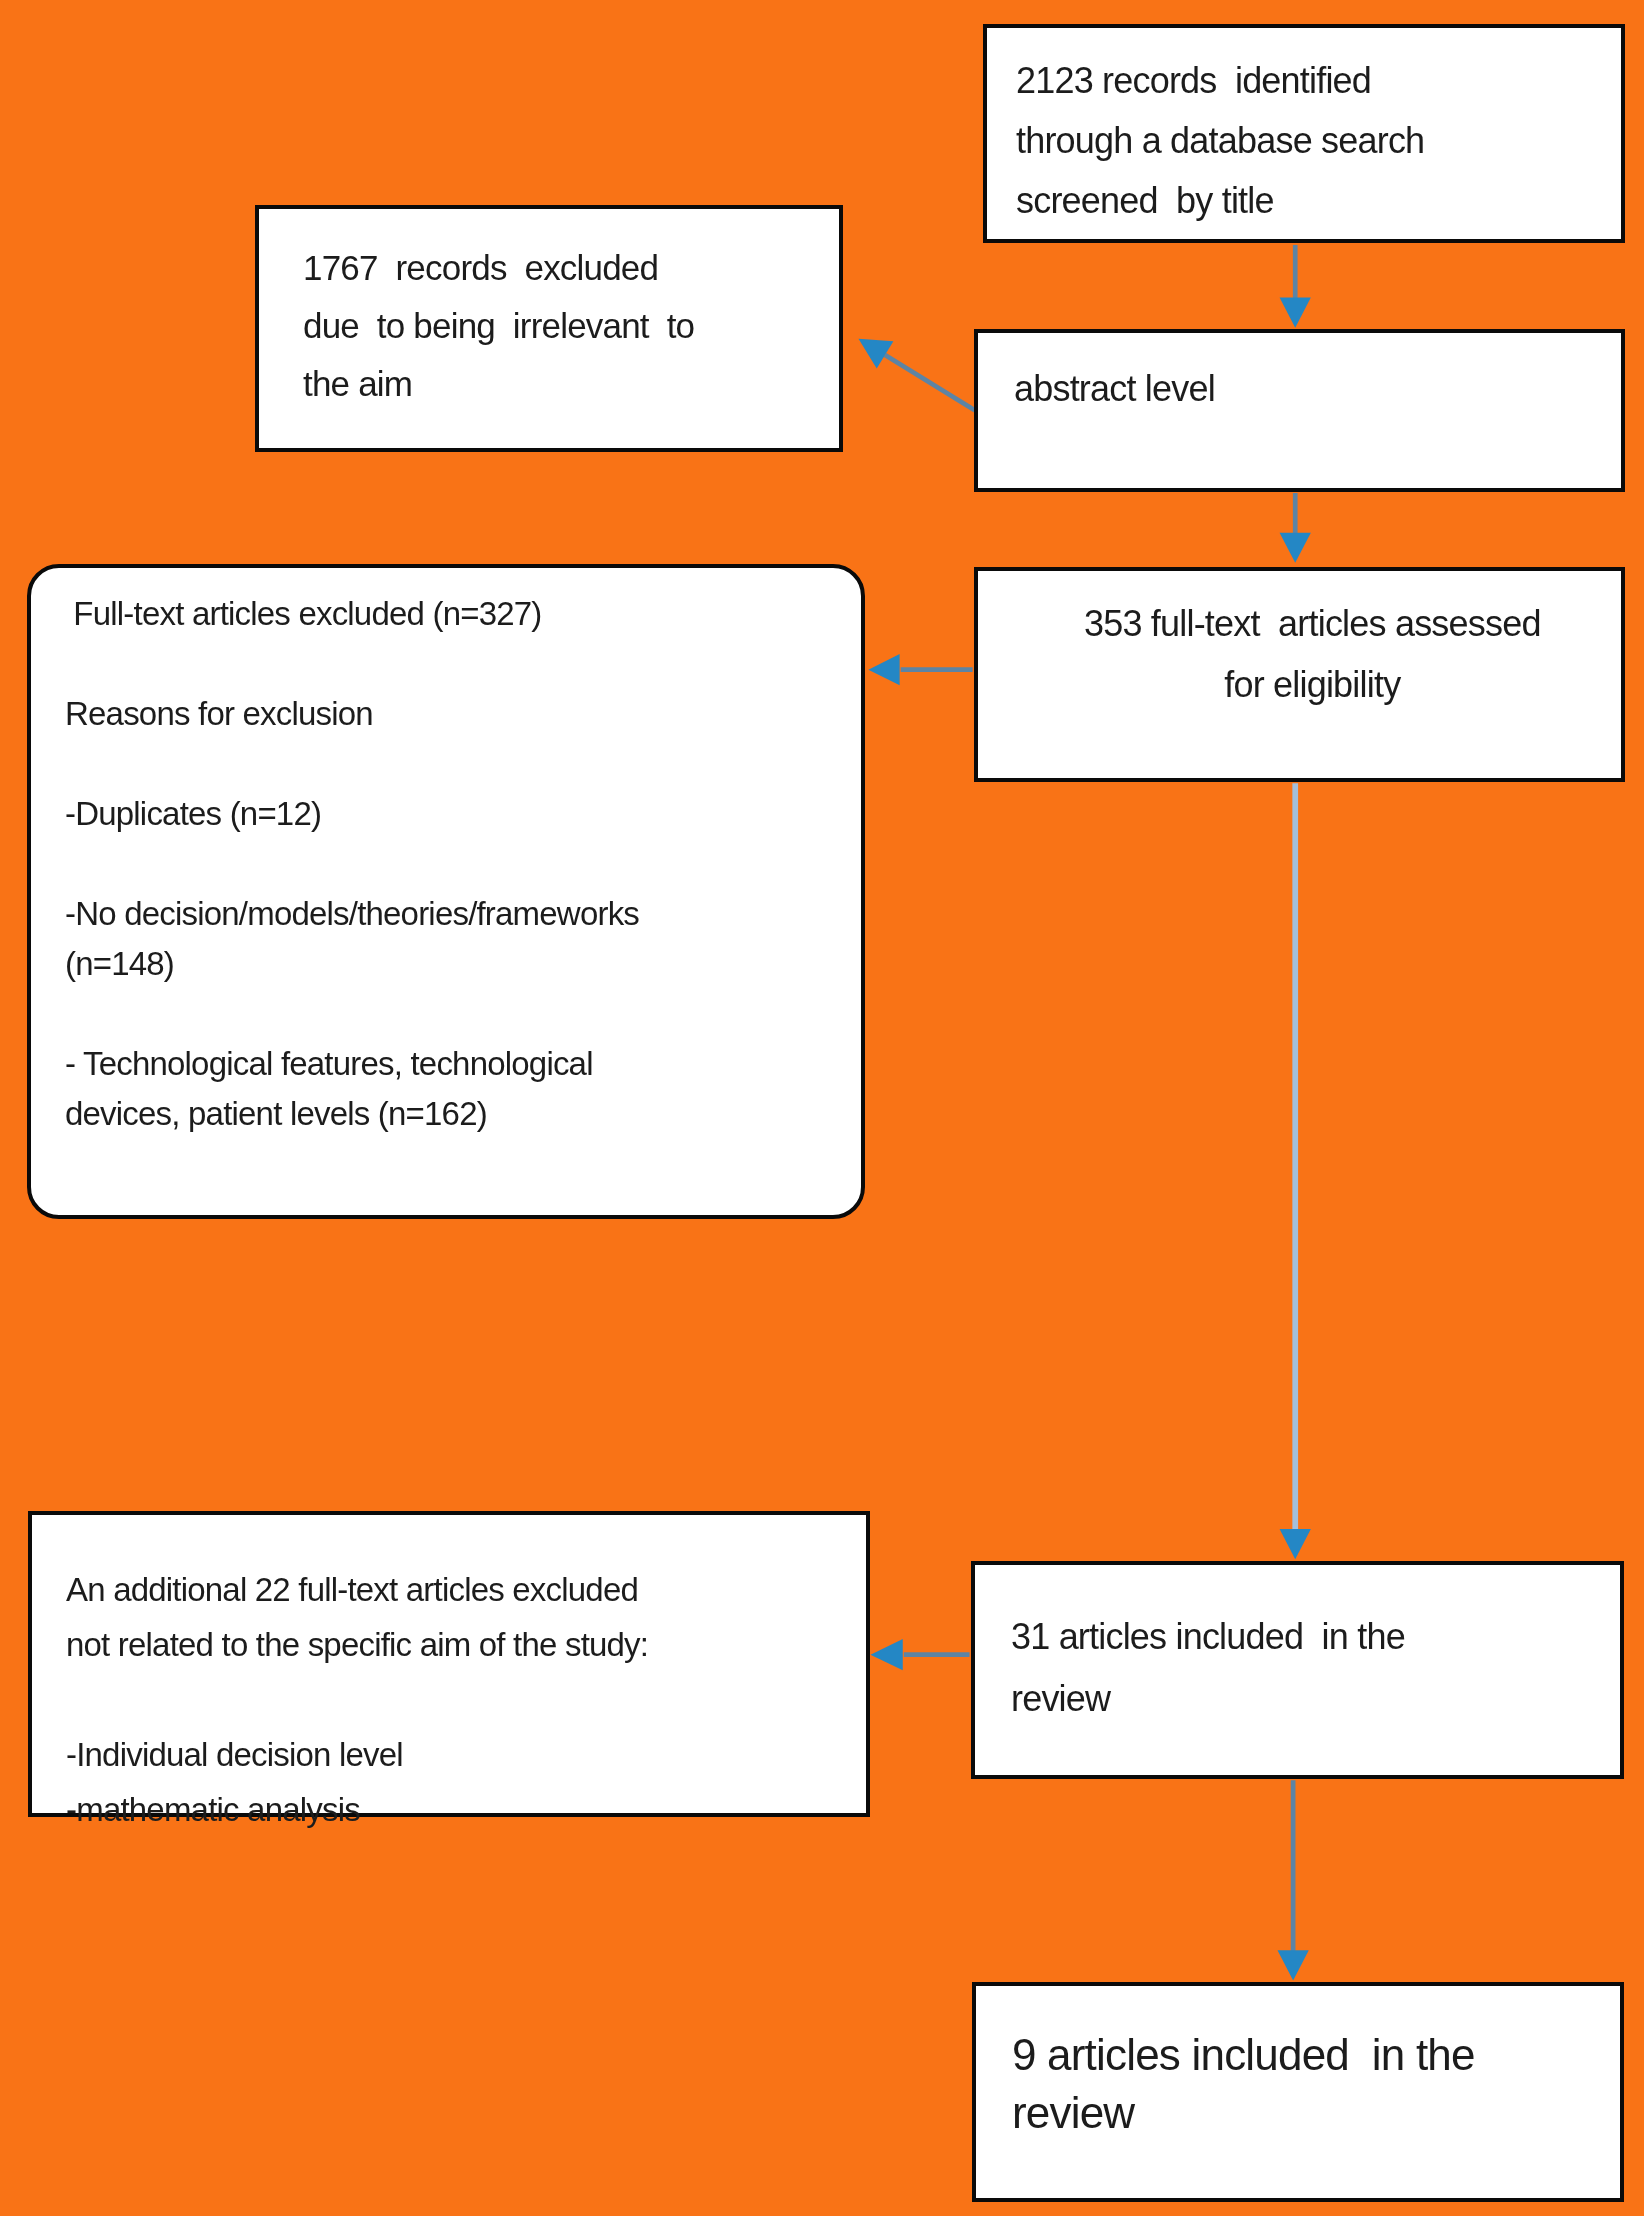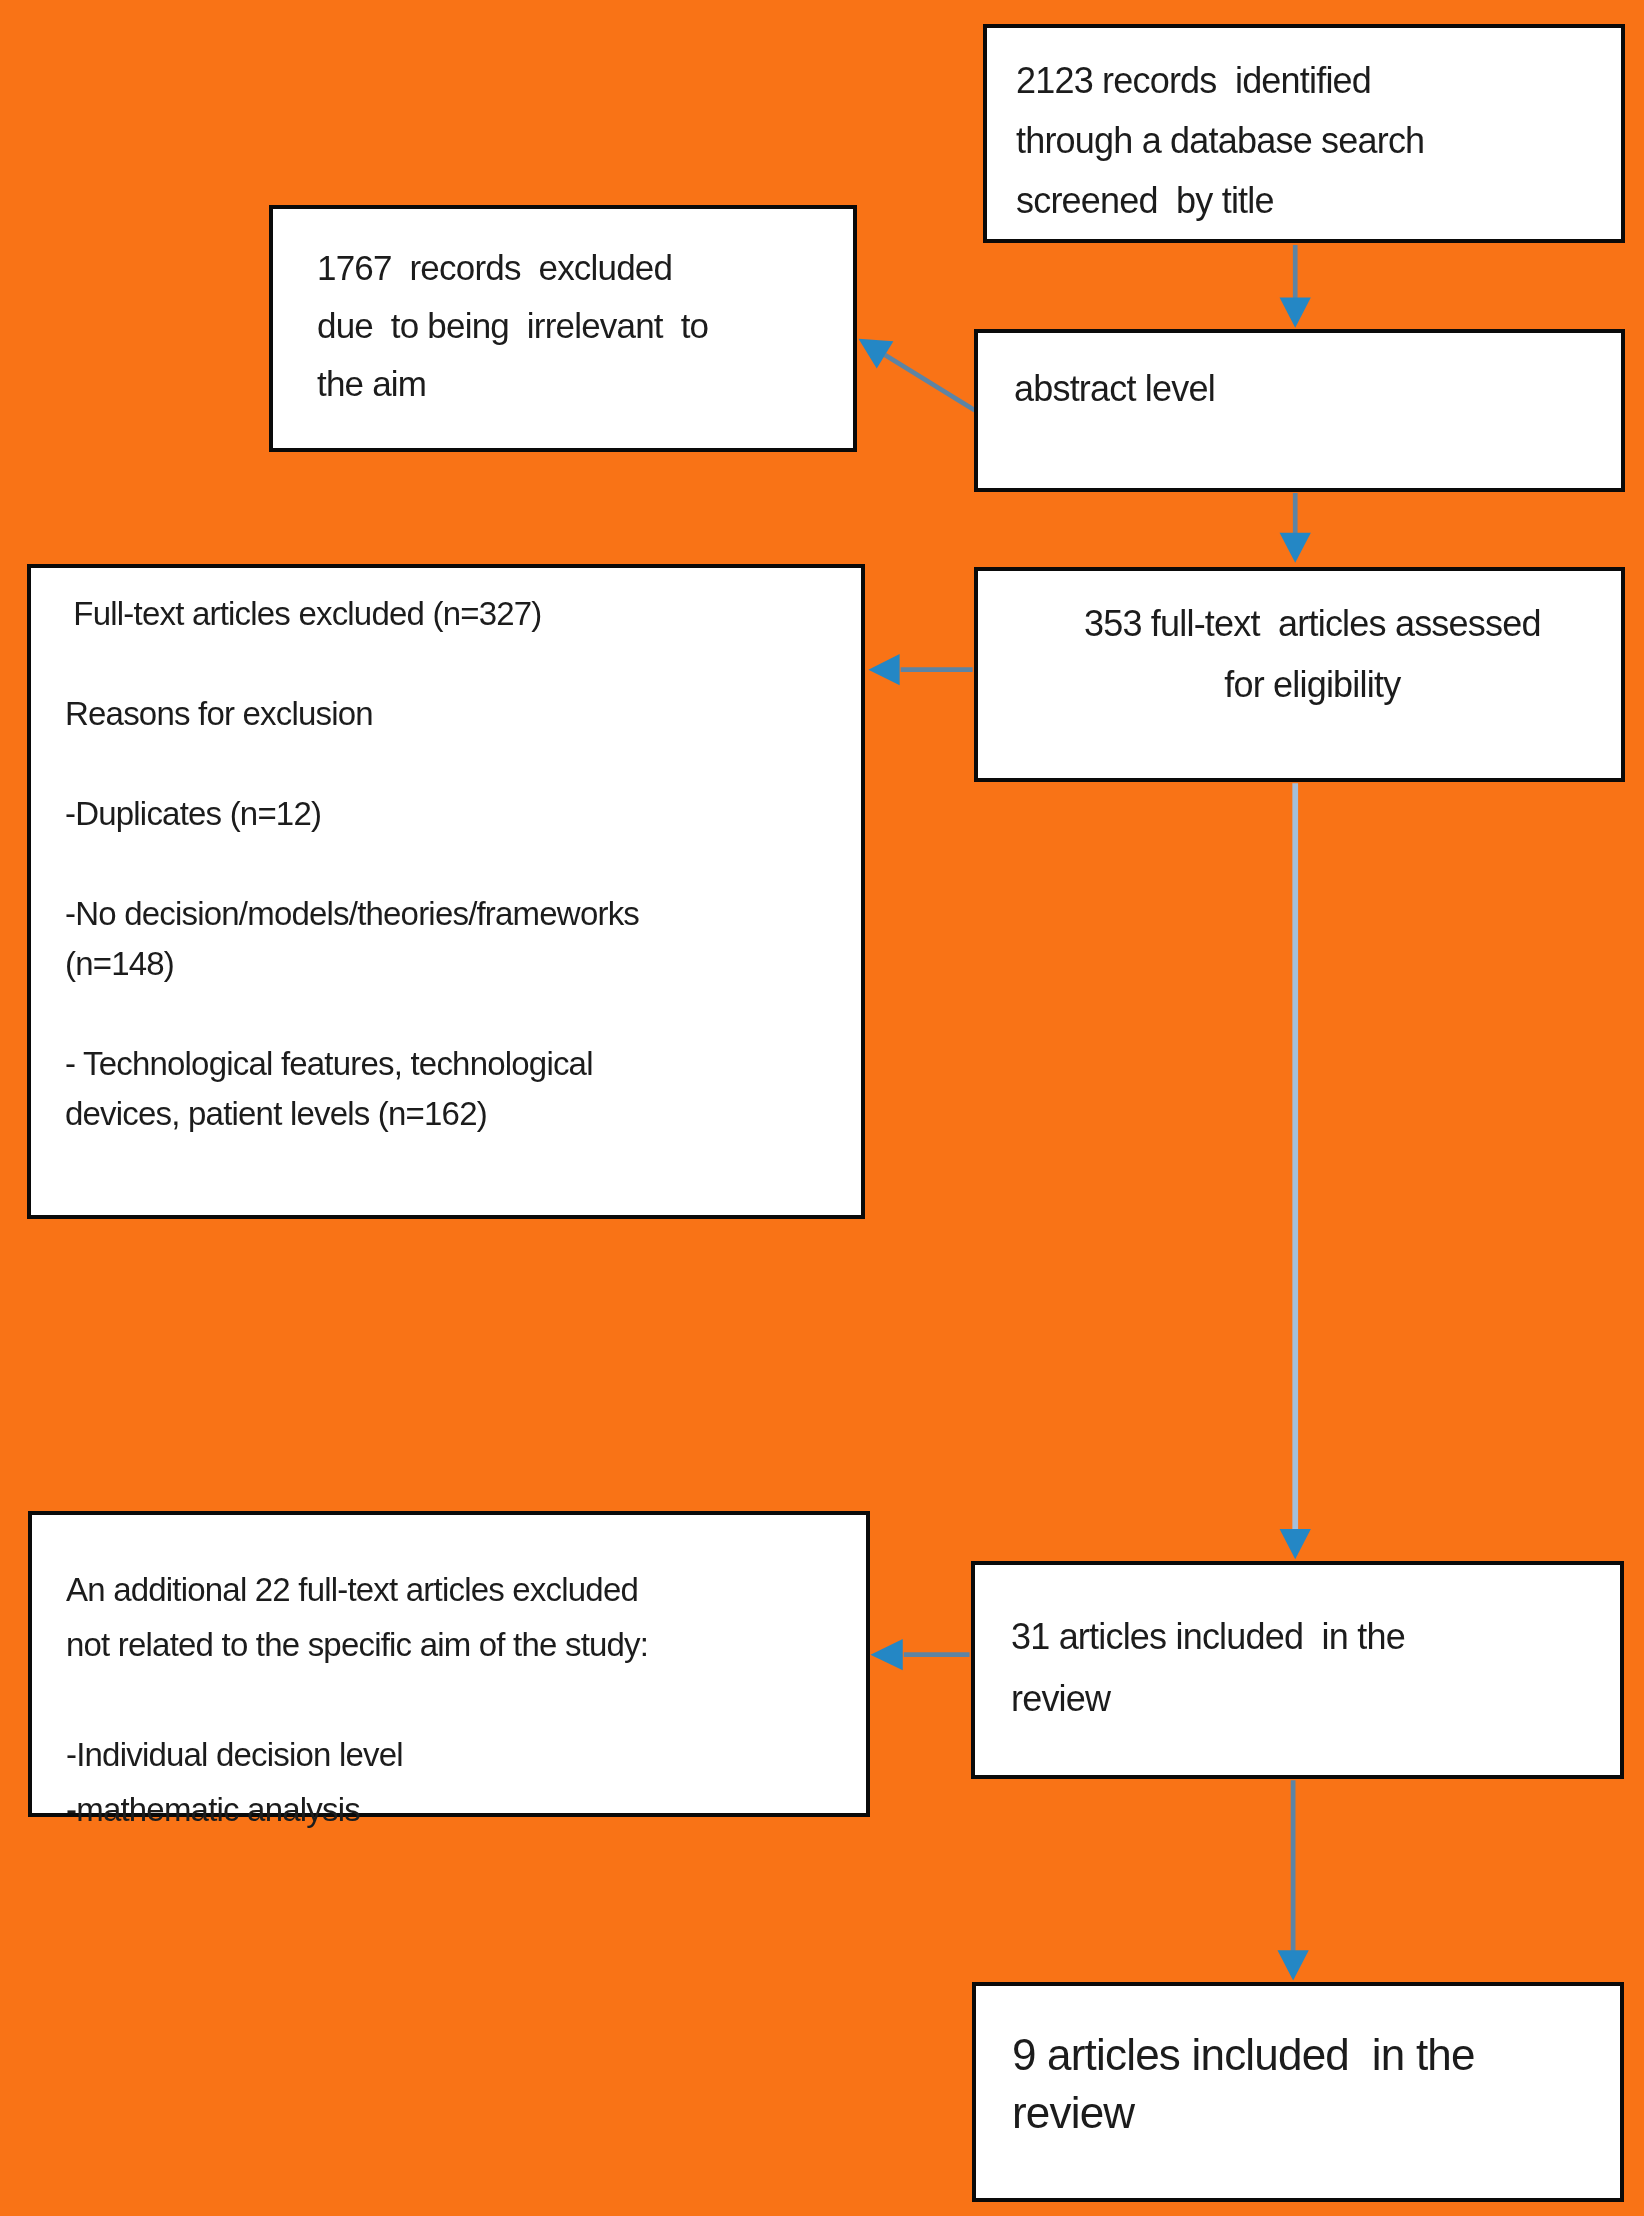--- a/index.html
+++ b/index.html
@@ -16,27 +16,27 @@
     border:4.2px solid #0a0a0a;
     background:#ffffff;
     box-sizing:border-box;
   }
   .bline { white-space:pre; letter-spacing:-0.8px; }
 
   
   #box-identified        { left:983px; top:24px;   width:642px; height:219px; padding:23px 15.6px 0 29px; }
   #box-identified .bline { font-size:36px; line-height:60px; min-height:60px; }
 
-  #box-title-excluded        { left:269px; top:205px; width:588px; height:247px; padding:30px 10.4px 0 44px; }
+  #box-title-excluded        { left:255px; top:205px; width:588px; height:247px; padding:30px 10.4px 0 44px; }
   #box-title-excluded .bline { font-size:35px; line-height:58px; min-height:58px; }
 
   #box-abstract-screened        { left:974px; top:329px; width:651px; height:163px; padding:25px 10.4px 0 36px; }
   #box-abstract-screened .bline { font-size:36px; line-height:62px; min-height:62px; }
 
-  #box-fulltext-excluded        { left:27px; top:564px; width:838px; height:655px; padding:21px 10.4px 0 34px; }
+  #box-fulltext-excluded        { left:27px; top:564px; width:838px; height:655px; padding:21px 10.4px 0 34px;border-radius:32px; }
   #box-fulltext-excluded .bline { font-size:33px; line-height:50px; min-height:50px; }
 
   #box-fulltext-assessed        { left:974px; top:567px; width:651px; height:215px; padding:22px 10.4px 0 36px; }
   #box-fulltext-assessed .bline { font-size:36px; line-height:61px; min-height:61px;text-align:center; }
 
   #box-additional-excluded        { left:28px; top:1511px; width:842px; height:306px; padding:47px 10.4px 0 34px; }
   #box-additional-excluded .bline { font-size:33px; line-height:55px; min-height:55px; }
 
   #box-included-31        { left:971px; top:1561px; width:653px; height:218px; padding:41px 10.4px 0 36px; }
   #box-included-31 .bline { font-size:36px; line-height:62px; min-height:62px; }

